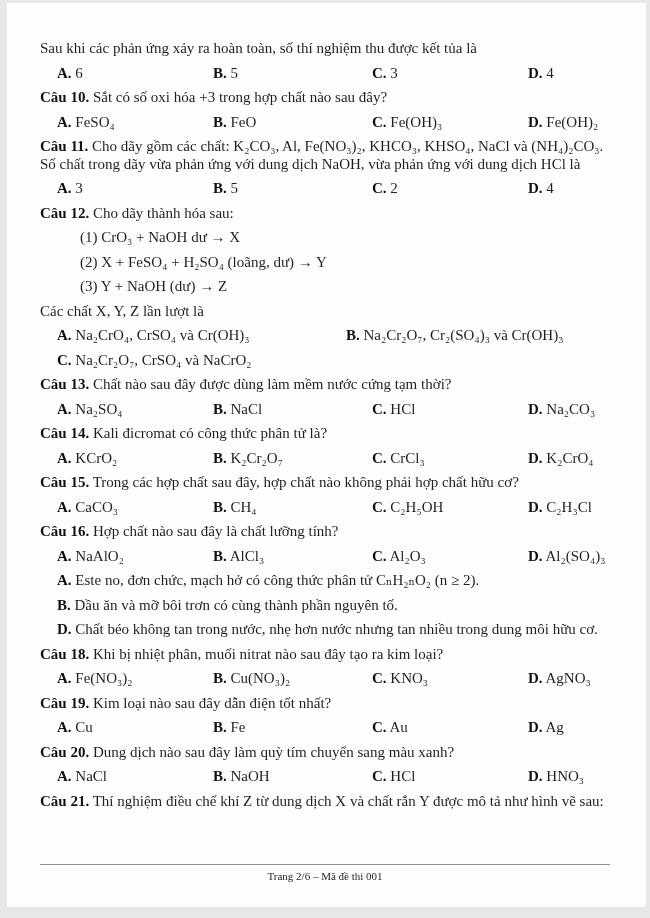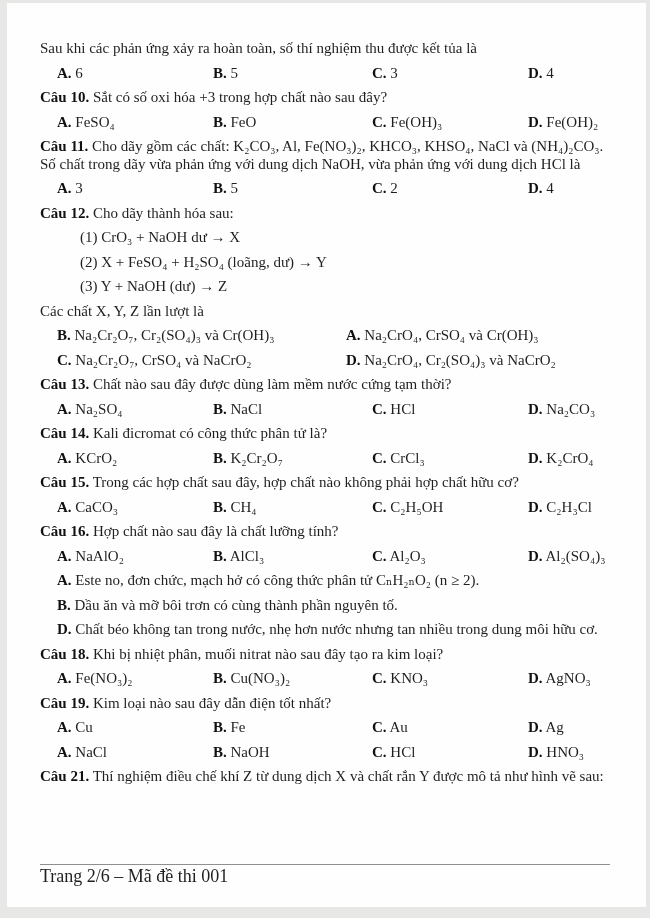--- a/index.html
+++ b/index.html
@@ -27,22 +27,22 @@
     margin: 0 0 7px 0; line-height: 17.5px; gap: 26px;
   }
   .opts4 { grid-template-columns: 130px 133px 130px 1fr; }
   .opts2 { grid-template-columns: 263px 1fr; row-gap: 7px; }
   .optline { padding-left: 17px; }
   .footer {
     position: absolute; left: 33px; top: 861px; width: 570px;
     border-top: 1px solid #8f8f8f;
   }
   .footer p {
-    margin: 0; padding-top: 3px; text-align: left;
-    font-size: 18px; color: #1f1f1f;
+    margin: 0; padding-top: 3px; text-align: center;
+    font-size: 11px; color: #1f1f1f;
   }
 </style>
 </head>
 <body>
 
 <div class="page">
   <div class="content">
 
     <div class="q">
       <p class="stem"><span>Sau khi các phản ứng xảy ra hoàn toàn, số thí nghiệm thu được kết tủa là</span></p>
@@ -74,24 +74,23 @@
       </div>
     </div>
 
     <div class="q">
       <p class="stem"><b>Câu 12.</b> <span>Cho dãy thành hóa sau:</span></p>
       <p class="eq">(1) CrO₃ + NaOH dư → X</p>
       <p class="eq">(2) X + FeSO₄ + H₂SO₄ (loãng, dư) → Y</p>
       <p class="eq">(3) Y + NaOH (dư) → Z</p>
       <p>Các chất X, Y, Z lần lượt là</p>
       <div class="opts opts2">
+        <span class="opt"><b>A.</b> <span>Na₂CrO₄, CrSO₄ và Cr(OH)₃</span></span>
         <span class="opt"><b>B.</b> <span>Na₂Cr₂O₇, Cr₂(SO₄)₃ và Cr(OH)₃</span></span>
-        <span class="opt"><b>A.</b> <span>Na₂CrO₄, CrSO₄ và Cr(OH)₃</span></span>
         <span class="opt"><b>C.</b> <span>Na₂Cr₂O₇, CrSO₄ và NaCrO₂</span></span>
-        <span class="opt"><b>D.</b> <span>Na₂CrO₄, Cr₂(SO₄)₃ và NaCrO₂</span></span>
       </div>
     </div>
 
     <div class="q">
       <p class="stem"><b>Câu 13.</b> <span>Chất nào sau đây được dùng làm mềm nước cứng tạm thời?</span></p>
       <div class="opts opts4">
         <span class="opt"><b>A.</b> <span>Na₂SO₄</span></span>
         <span class="opt"><b>B.</b> <span>NaCl</span></span>
         <span class="opt"><b>C.</b> <span>HCl</span></span>
         <span class="opt"><b>D.</b> <span>Na₂CO₃</span></span>
@@ -148,20 +147,21 @@
       <p class="stem"><b>Câu 19.</b> <span>Kim loại nào sau đây dẫn điện tốt nhất?</span></p>
       <div class="opts opts4">
         <span class="opt"><b>A.</b> <span>Cu</span></span>
         <span class="opt"><b>B.</b> <span>Fe</span></span>
         <span class="opt"><b>C.</b> <span>Au</span></span>
         <span class="opt"><b>D.</b> <span>Ag</span></span>
       </div>
     </div>
 
     <div class="q">
+      <p class="stem"><b>Câu 20.</b> <span>Dung dịch nào sau đây làm quỳ tím chuyển sang màu xanh?</span></p>
       <div class="opts opts4">
         <span class="opt"><b>A.</b> <span>NaCl</span></span>
         <span class="opt"><b>B.</b> <span>NaOH</span></span>
         <span class="opt"><b>C.</b> <span>HCl</span></span>
         <span class="opt"><b>D.</b> <span>HNO₃</span></span>
       </div>
     </div>
 
     <div class="q">
       <p class="stem"><b>Câu 21.</b> <span>Thí nghiệm điều chế khí Z từ dung dịch X và chất rắn Y được mô tả như hình vẽ sau:</span></p>

